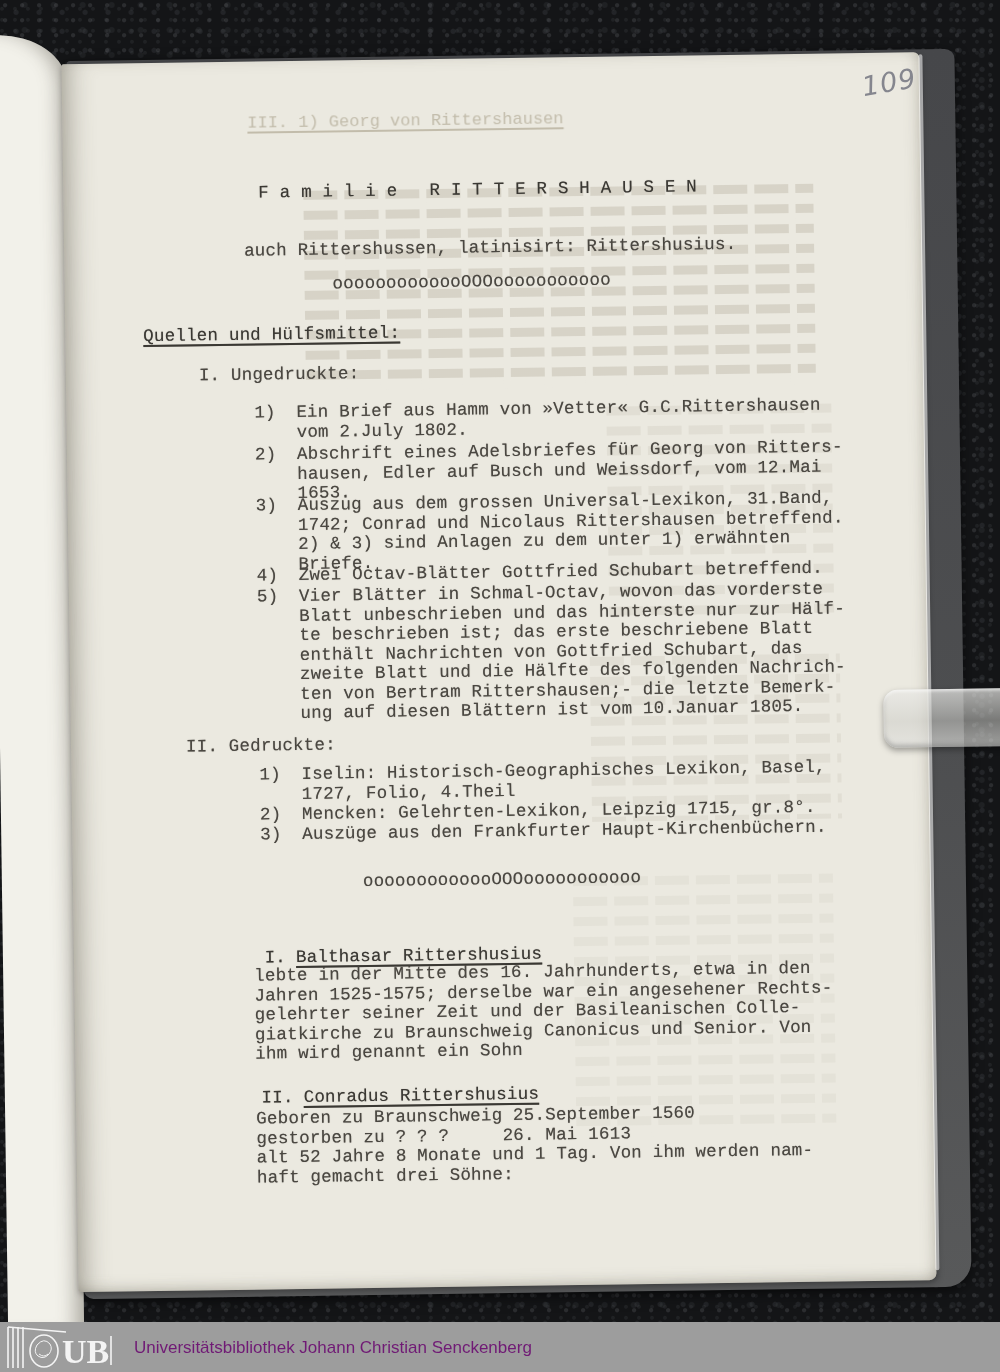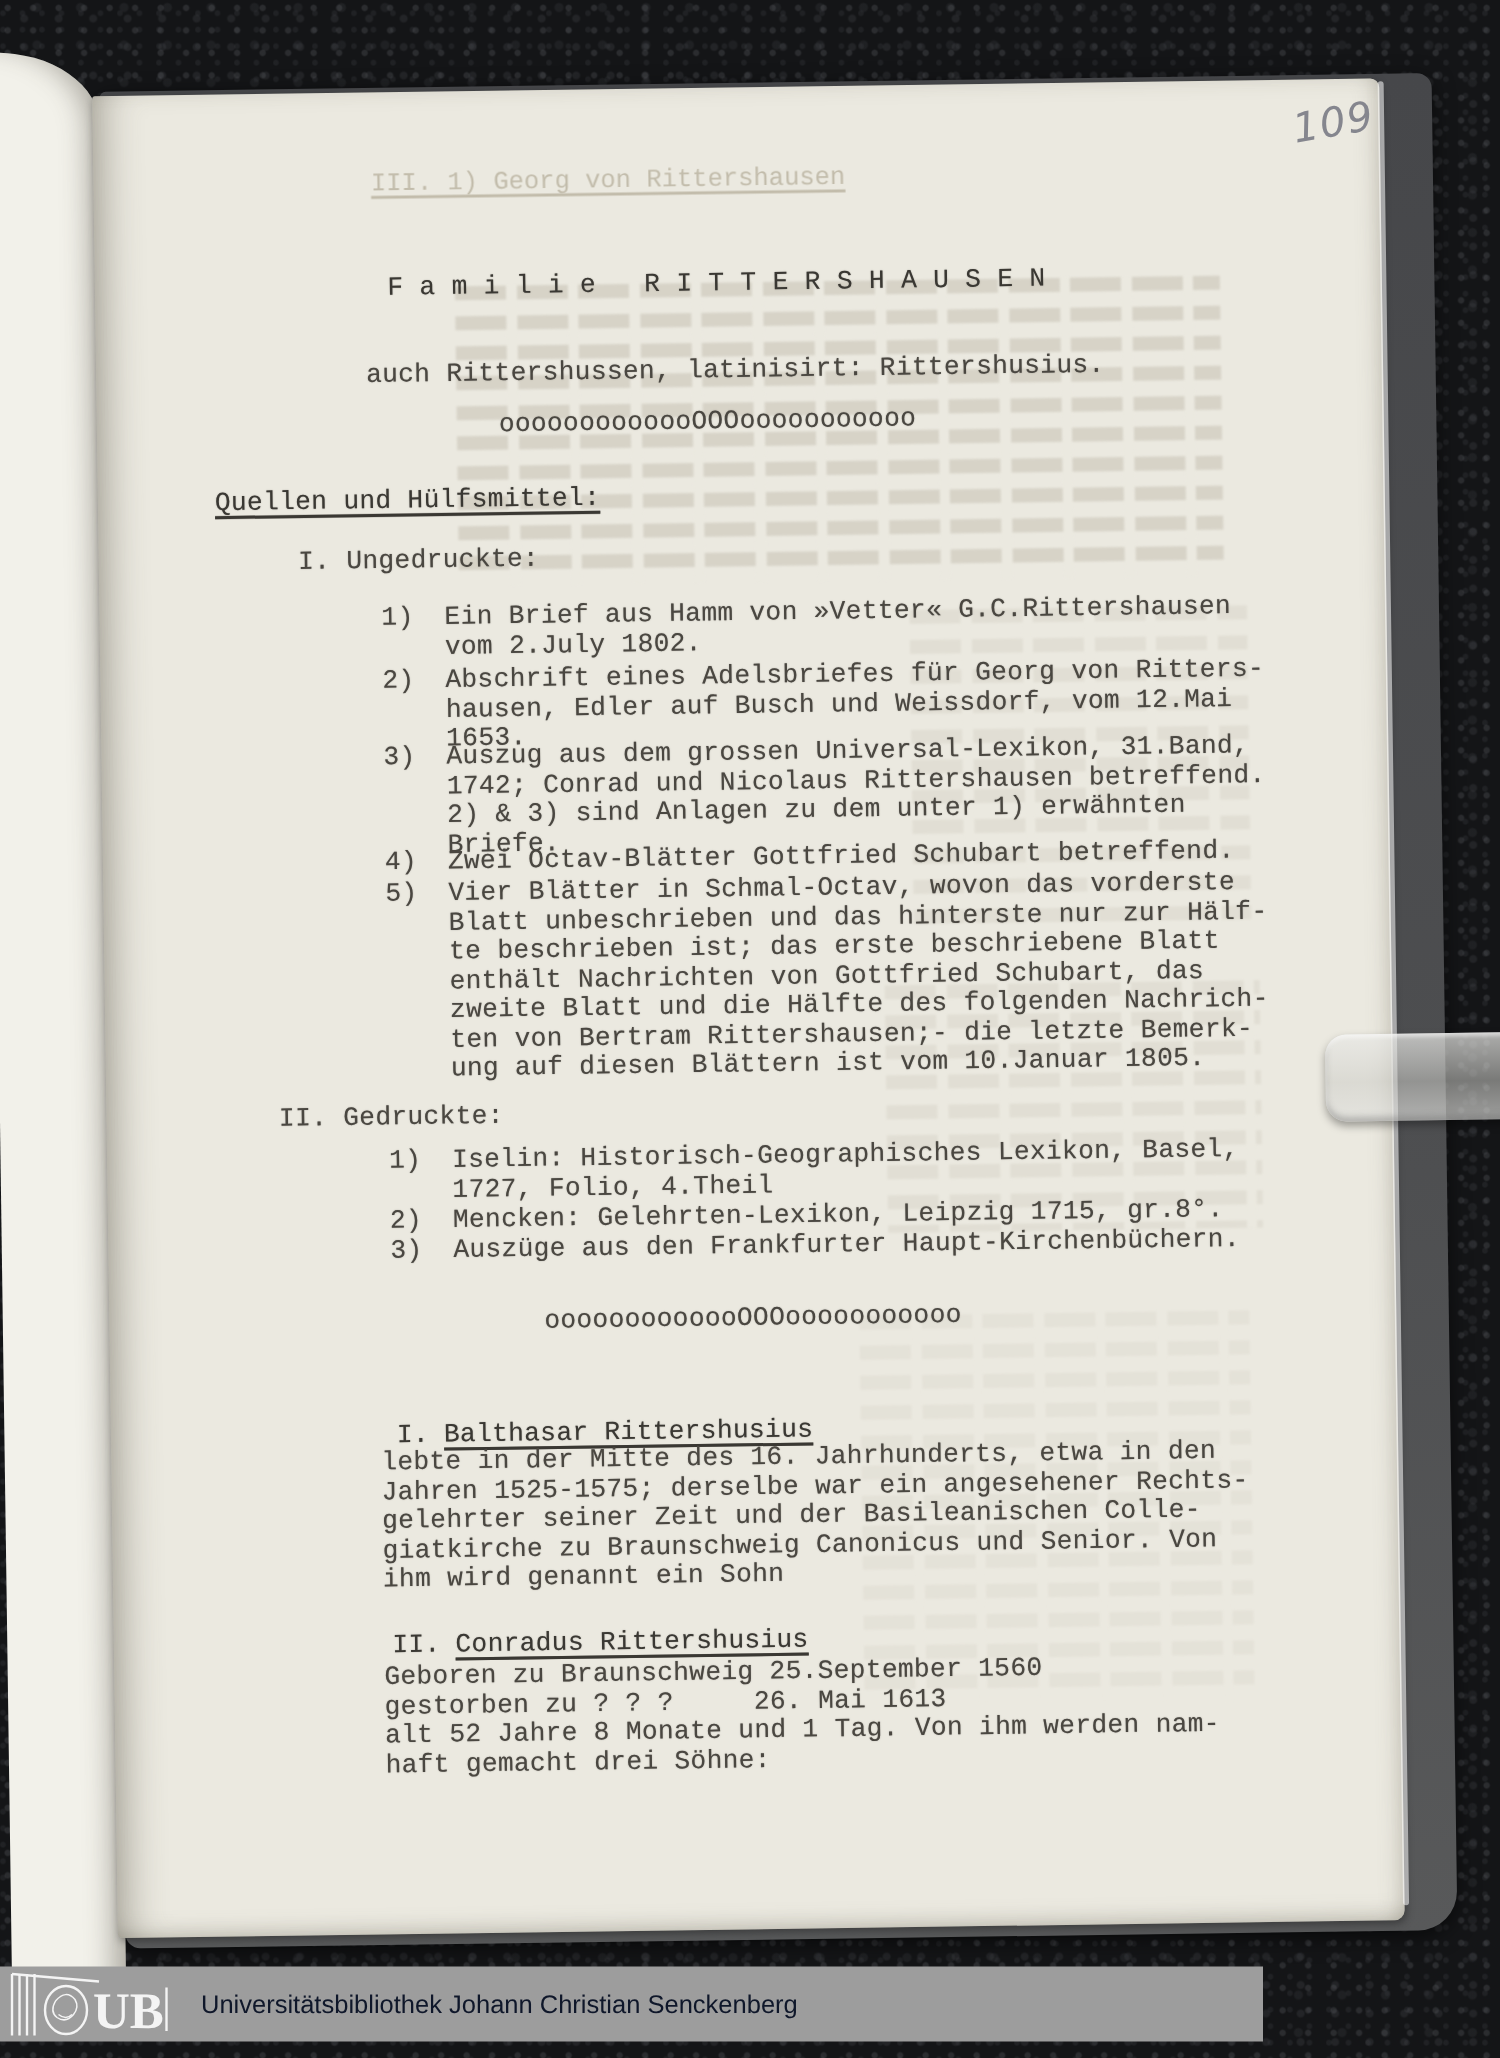--- a/index.html
+++ b/index.html
@@ -63,26 +63,26 @@
   }
   
   .clip{
     position:absolute;left:823px;top:645px;width:190px;height:58px;
     background:linear-gradient(180deg,rgba(233,233,230,.72),rgba(205,205,200,.55) 55%,rgba(225,225,222,.68));
     border-radius:14px 0 0 14px;
     box-shadow:inset 0 2px 3px rgba(255,255,255,.6),inset 0 -3px 4px rgba(90,90,90,.35),0 3px 6px rgba(0,0,0,.35);
   }
   
   .footer{
-    position:absolute;left:0;bottom:11px;width:842px;height:50px;background:#9d9d9d;
+    position:absolute;left:0;bottom:0;width:1000px;height:50px;background:#9d9d9d;
     display:flex;align-items:center;
     font-family:"Liberation Sans",sans-serif;
   }
   .footer-logo{flex:none;margin-left:6px;}
-  .footer-text{margin-left:16px;color:#0f172a;font-size:17px;line-height:21px;}
+  .footer-text{margin-left:16px;color:#701a75;font-size:17px;line-height:21px;}
 </style>
 </head>
 <body>
 
 <div class="stage">
 
   <div class="book">
     <div class="book-block"></div>
     <div class="prev-page"></div>
 

